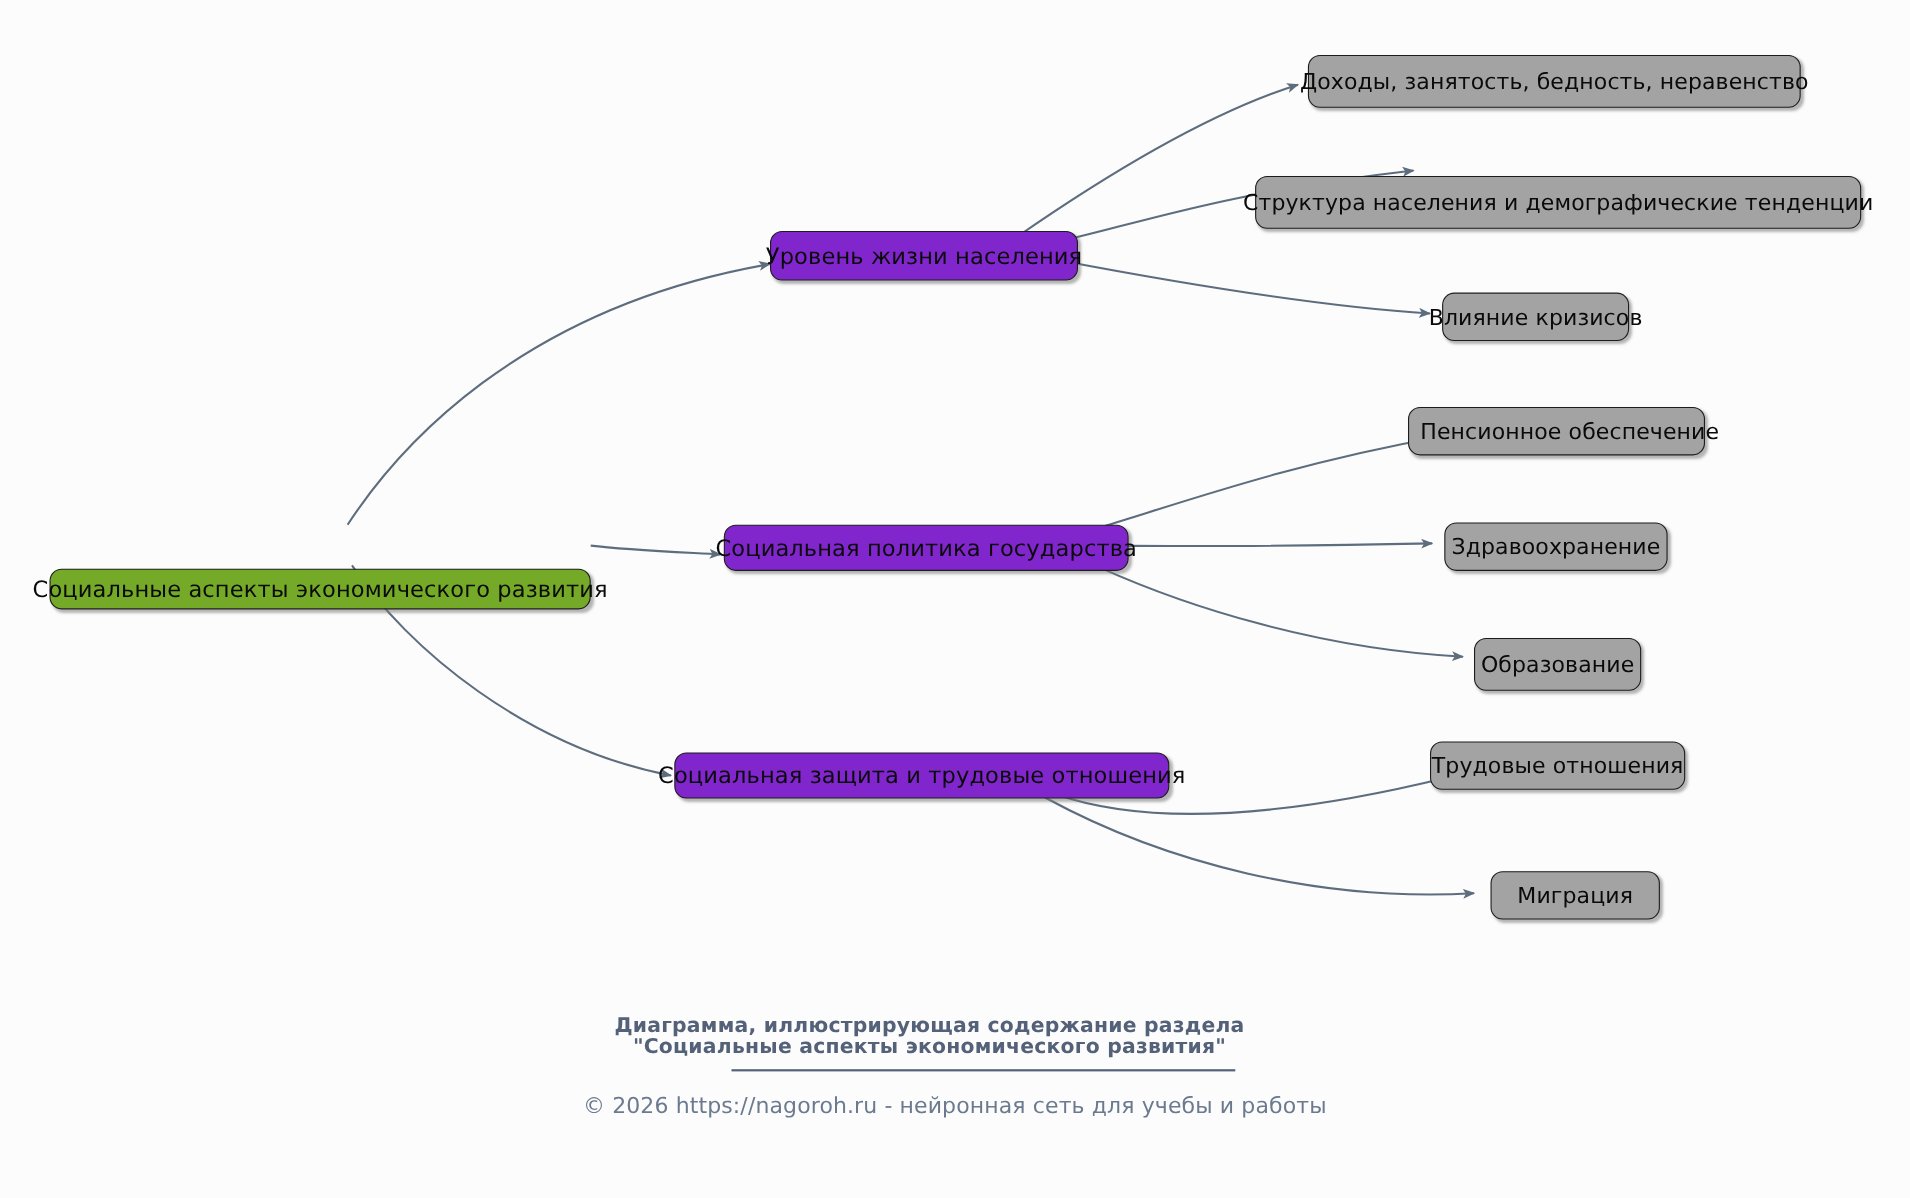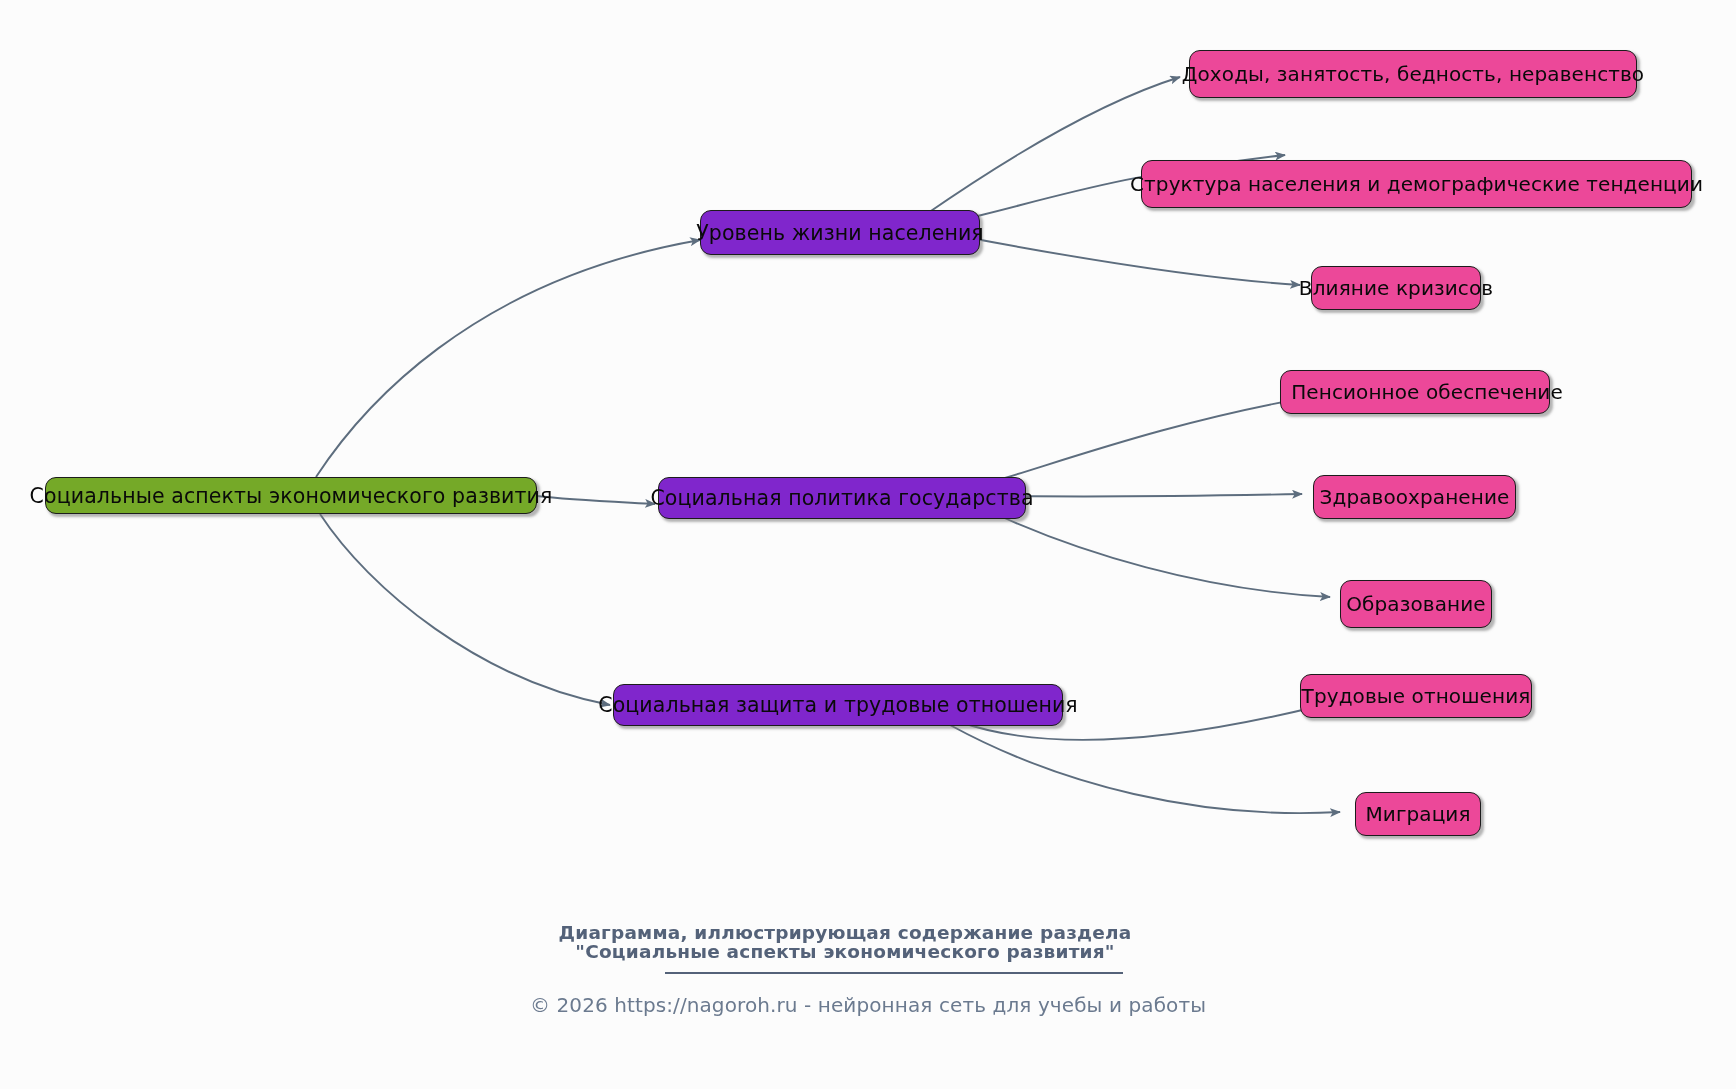--- a/index.html
+++ b/index.html
@@ -36,28 +36,29 @@
     border-radius: 11px;
     border: 1.4px solid #1c1c1c;
     white-space: nowrap;
     letter-spacing: 0.1px;
     box-shadow: 2.5px 2.5px 2.5px rgba(120,120,120,0.55);
   }
   .node-root {
     background: #75a928;
     color: #0a0a0a;
     font-size: 20.5px;
+    margin-top: 40px;
   }
   .node-branch {
     background: #8026cc;
     color: #0a0a0a;
     font-size: 20.5px;
   }
   .node-leaf {
-    background: #ec4899;
+    background: #a3a3a3;
     color: #0a0a0a;
     font-size: 20px;
   }
   .caption {
     position: absolute;
     left: 0;
     width: 1690px;
     text-align: center;
     color: #546279;
     font-family: "DejaVu Sans", sans-serif;
@@ -147,21 +148,21 @@
   <div class="node node-leaf" style="left:1340px; top:580px; width:152px; height:48px;">
     <span>Образование</span>
   </div>
 
   <div class="node node-branch" style="left:613px; top:684px; width:450px; height:42px;">
     <span>Социальная защита и трудовые отношения</span>
   </div>
   <div class="node node-leaf" style="left:1300px; top:674px; width:232px; height:44px;">
     <span>Трудовые отношения</span>
   </div>
-  <div class="node node-leaf" style="left:1355px; top:792px; width:126px; height:44px;">
+  <div class="node node-leaf" style="left:1355px; top:792px; width:154px; height:44px;">
     <span>Миграция</span>
   </div>
 
   <div class="caption caption-line1">Диаграмма, иллюстрирующая содержание раздела</div>
   <div class="caption caption-line2">"Социальные аспекты экономического развития"</div>
 
   <div class="divider"></div>
 
   <div class="footer">© 2026 https://nagoroh.ru - нейронная сеть для учебы и работы</div>
 

